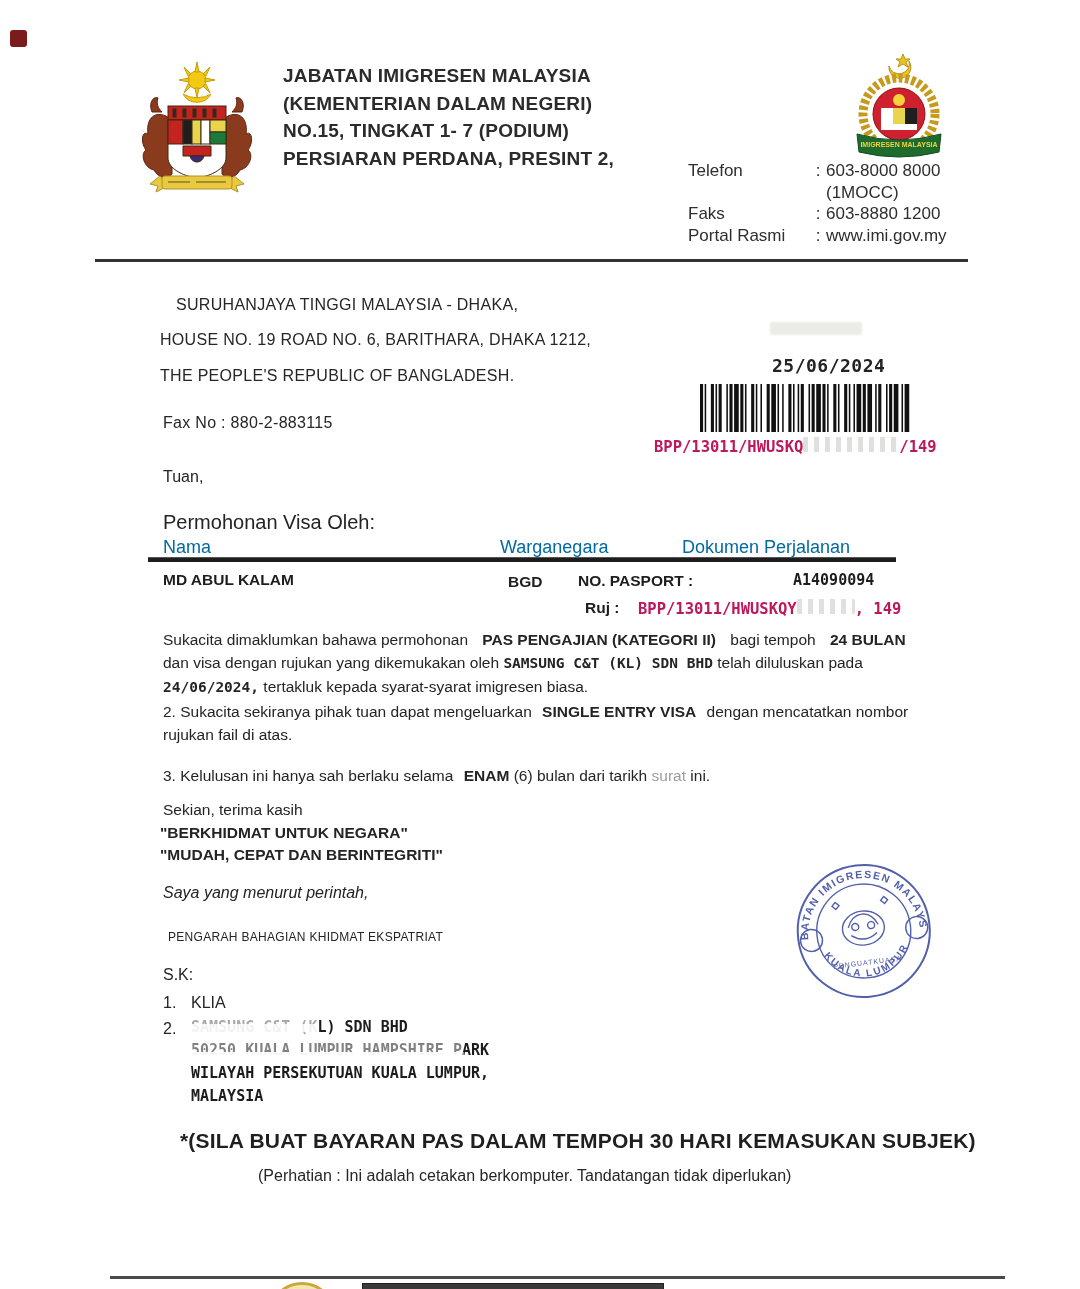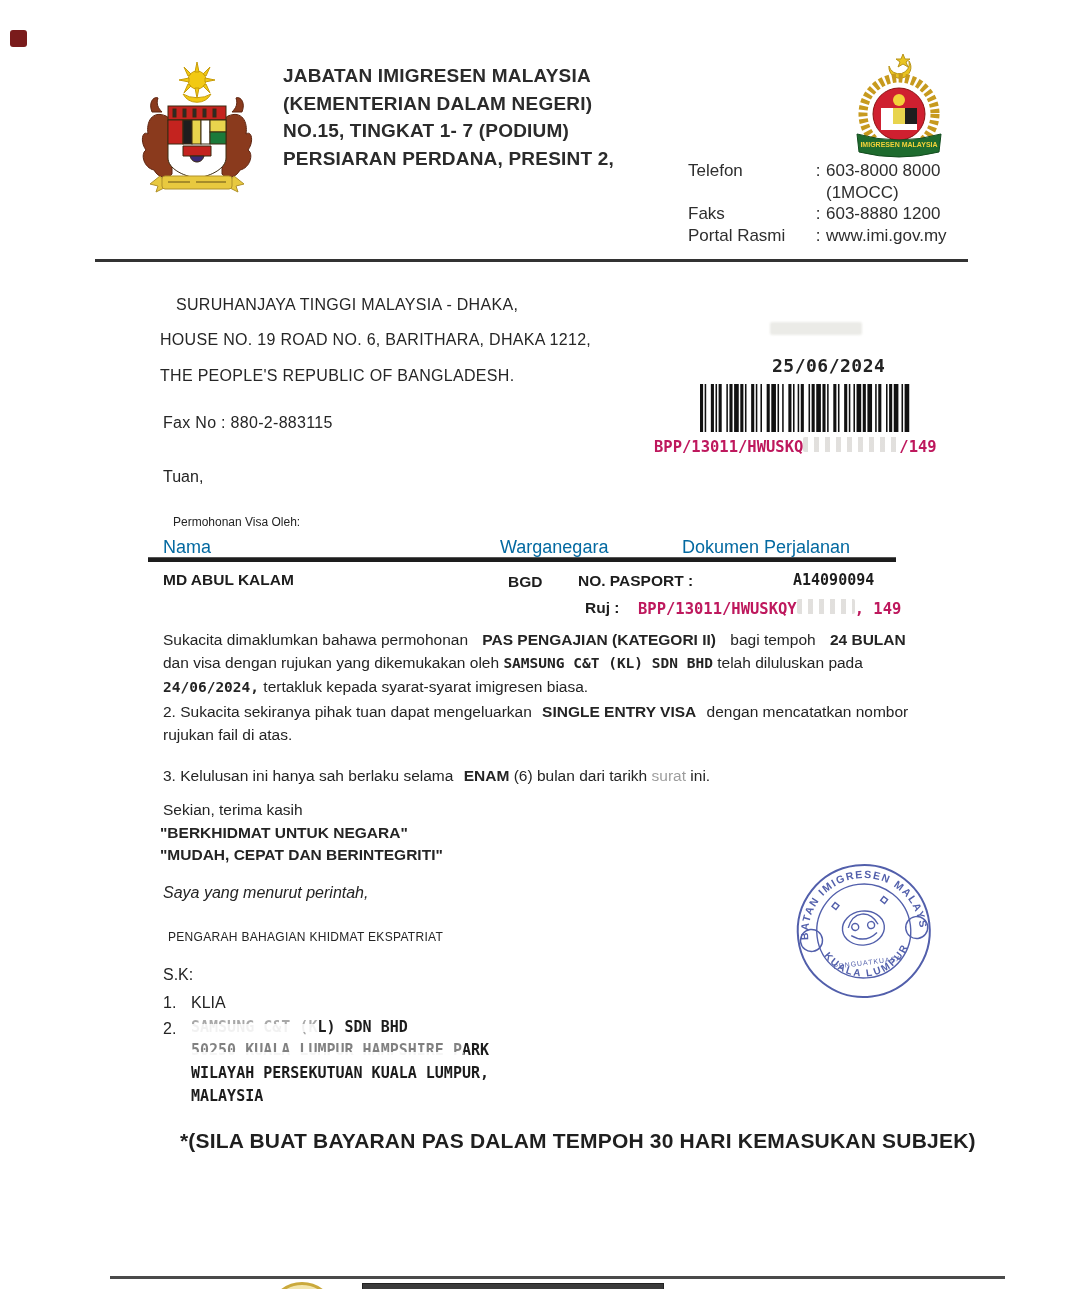--- a/index.html
+++ b/index.html
@@ -218,21 +218,21 @@
         <rect x="201.50" y="0" width="1.55" height="48" fill="#111"></rect>
         <rect x="204.60" y="0" width="4.65" height="48" fill="#111"></rect>
       </svg>
   </div>
 
   <div class="abs mono reftxt" style="left:654px;top:437px;">
     <span>BPP/13011/HWUSKQ</span><span class="redact-box" style="width:96px;"></span><span>/149</span>
   </div>
 
   <div class="abs body-t" style="left:163px;top:465px;font-size:16px;">Tuan,</div>
-  <div class="abs body-t" style="left:173px;top:511px;font-size:12px;">Permohonan Visa Oleh:</div>
+  <div class="abs body-t" style="left:163px;top:511px;font-size:20px;">Permohonan Visa Oleh:</div>
 
   <div class="abs tbl-head" style="left:163px;top:537px;">Nama</div>
   <div class="abs tbl-head" style="left:500px;top:537px;">Warganegara</div>
   <div class="abs tbl-head" style="left:682px;top:537px;">Dokumen Perjalanan</div>
   <div class="abs" style="left:148px;top:557px;width:748px;height:4px;background:#1d1d1d;border-top:1px solid #555;"></div>
 
   <div class="abs tbl-row" style="left:163px;top:571px;">MD ABUL KALAM</div>
   <div class="abs tbl-row" style="left:508px;top:573px;">BGD</div>
   <div class="abs tbl-row" style="left:578px;top:572px;">NO. PASPORT :</div>
   <div class="abs mono tbl-row" style="left:793px;top:571px;font-size:15px;">A14090094</div>
@@ -316,18 +316,19 @@
       <span class="ghost">SAMSUNG C&amp;T (K</span><span>L) SDN BHD</span>
     </div>
     <div>
       <span class="half-erased">50250 KUALA LUMPUR HAMPSHIRE P</span><span>ARK</span>
     </div>
     <div>WILAYAH PERSEKUTUAN KUALA LUMPUR,</div>
     <div>MALAYSIA</div>
   </div>
 
   <div class="abs note1" style="left:180px;top:1129px;">*(SILA BUAT BAYARAN PAS DALAM TEMPOH 30 HARI KEMASUKAN SUBJEK)</div>
+  <div class="abs note2" style="left:258px;top:1167px;">(Perhatian :  Ini adalah cetakan berkomputer. Tandatangan tidak diperlukan)</div>
 
   <div class="abs" style="left:110px;top:1276px;width:895px;height:3px;background:#4a4a4a;"></div>
   <div class="abs" style="left:268px;top:1282px;width:62px;height:62px;border-radius:50%;border:3px solid #caa93c;background:#f3e6ae;"></div>
   <div class="abs" style="left:362px;top:1283px;width:300px;height:10px;background:#3a3a3a;border:1px solid #222;"></div>
 
 </div>
 
 </body></html>

